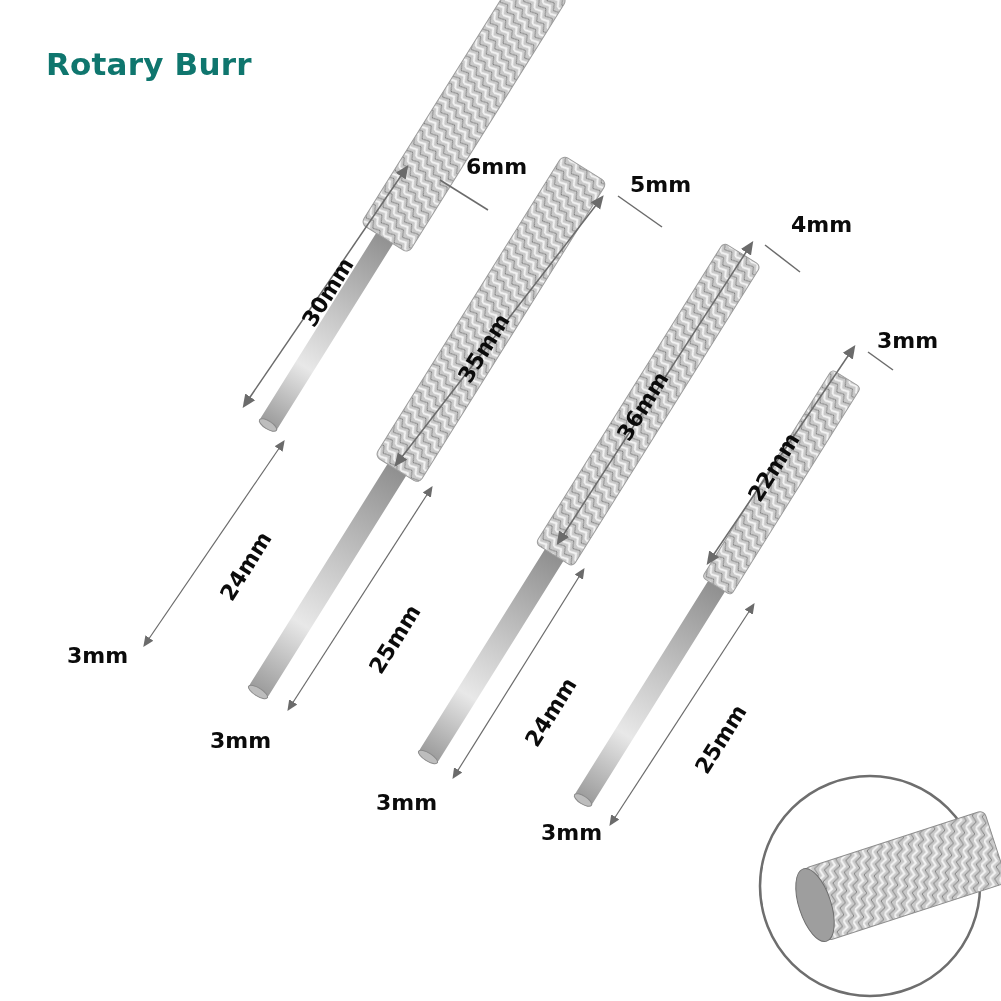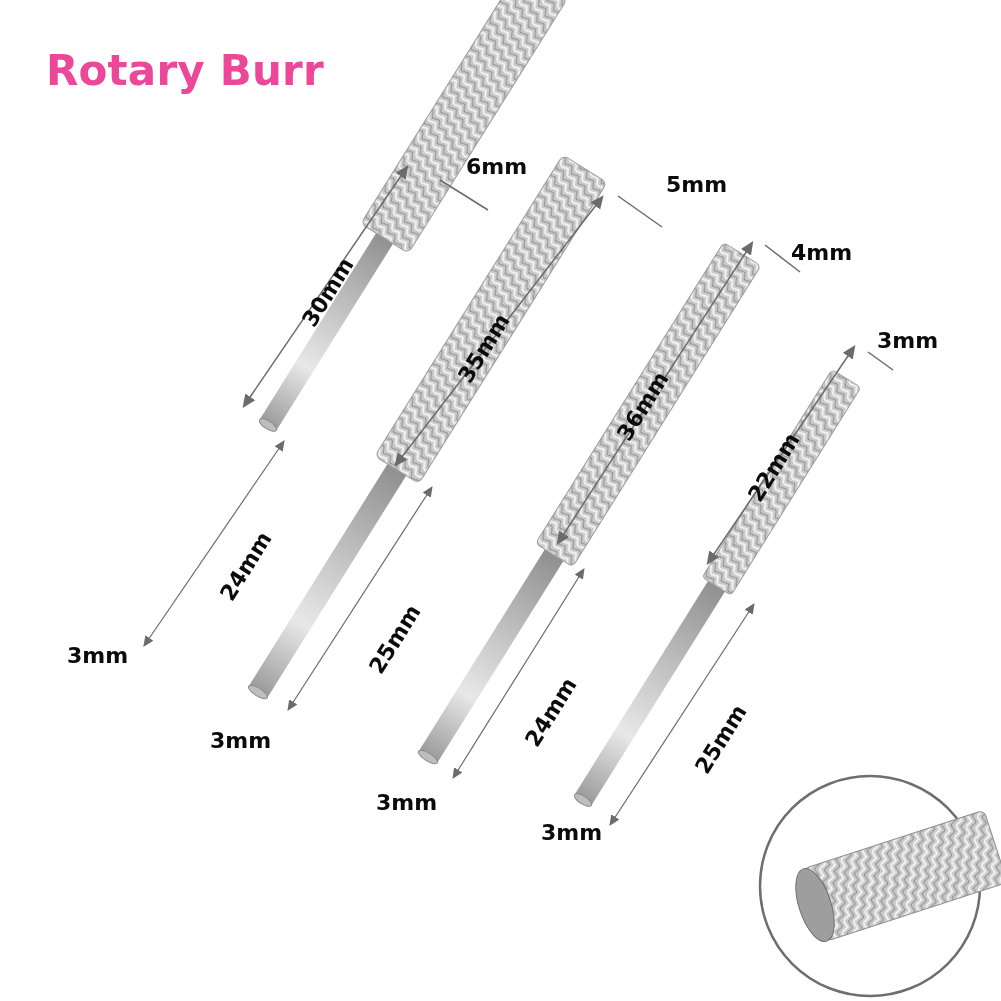--- a/index.html
+++ b/index.html
@@ -1,18 +1,18 @@
 <!DOCTYPE html>
 <html><head>
   <meta charset="utf-8">
   <style>
     html, body { margin: 0; padding: 0; background: #ffffff; }
     body { width: 1001px; height: 1001px; position: relative; overflow: hidden;
            font-family: "DejaVu Sans", "Liberation Sans", sans-serif; }
-    .title { position: absolute; left: 46px; top: 46px; font-size: 42px; font-weight: bold; color: #ec4899; letter-spacing: 0.2px; }
+    .title { position: absolute; left: 46px; top: 46px; font-size: 31px; font-weight: bold; color: #0f766e; letter-spacing: 0.2px; }
     svg.stage { position: absolute; left: 0; top: 0; }
     .lbl { position: absolute; font-size: 22px; font-weight: bold; color: #0b0b0b; white-space: nowrap; transform-origin: 0 0; }
     .rot { transform: rotate(-58deg); }
   </style>
 </head>
 <body>
 
 <div class="title">Rotary Burr</div>
 
 <svg class="stage" width="1001" height="1001" viewBox="0 0 1001 1001">
@@ -76,26 +76,26 @@
       <ellipse cx="0" cy="0" rx="16" ry="38" fill="#9e9e9e" stroke="#6e6e6e"></ellipse>
     </g>
   </g>
 </svg>
 
 <div class="lbl" style="left:466px;top:154px">6mm</div>
 <div class="lbl rot" style="left:297px;top:318px">30mm</div>
 <div class="lbl rot" style="left:215px;top:592px">24mm</div>
 <div class="lbl" style="left:67px;top:643px">3mm</div>
 
-<div class="lbl" style="left:666px;top:172px">5mm</div>
+<div class="lbl" style="left:630px;top:172px">5mm</div>
 <div class="lbl rot" style="left:453px;top:374px">35mm</div>
 <div class="lbl rot" style="left:364px;top:665px">25mm</div>
 <div class="lbl" style="left:210px;top:728px">3mm</div>
 
-<div class="lbl" style="left:791px;top:240px">4mm</div>
+<div class="lbl" style="left:791px;top:212px">4mm</div>
 <div class="lbl rot" style="left:612px;top:432px">36mm</div>
 <div class="lbl rot" style="left:520px;top:738px">24mm</div>
 <div class="lbl" style="left:376px;top:790px">3mm</div>
 
 <div class="lbl" style="left:877px;top:328px">3mm</div>
 <div class="lbl rot" style="left:743px;top:493px">22mm</div>
 <div class="lbl rot" style="left:690px;top:765px">25mm</div>
 <div class="lbl" style="left:541px;top:820px">3mm</div>
 
 </body></html>

